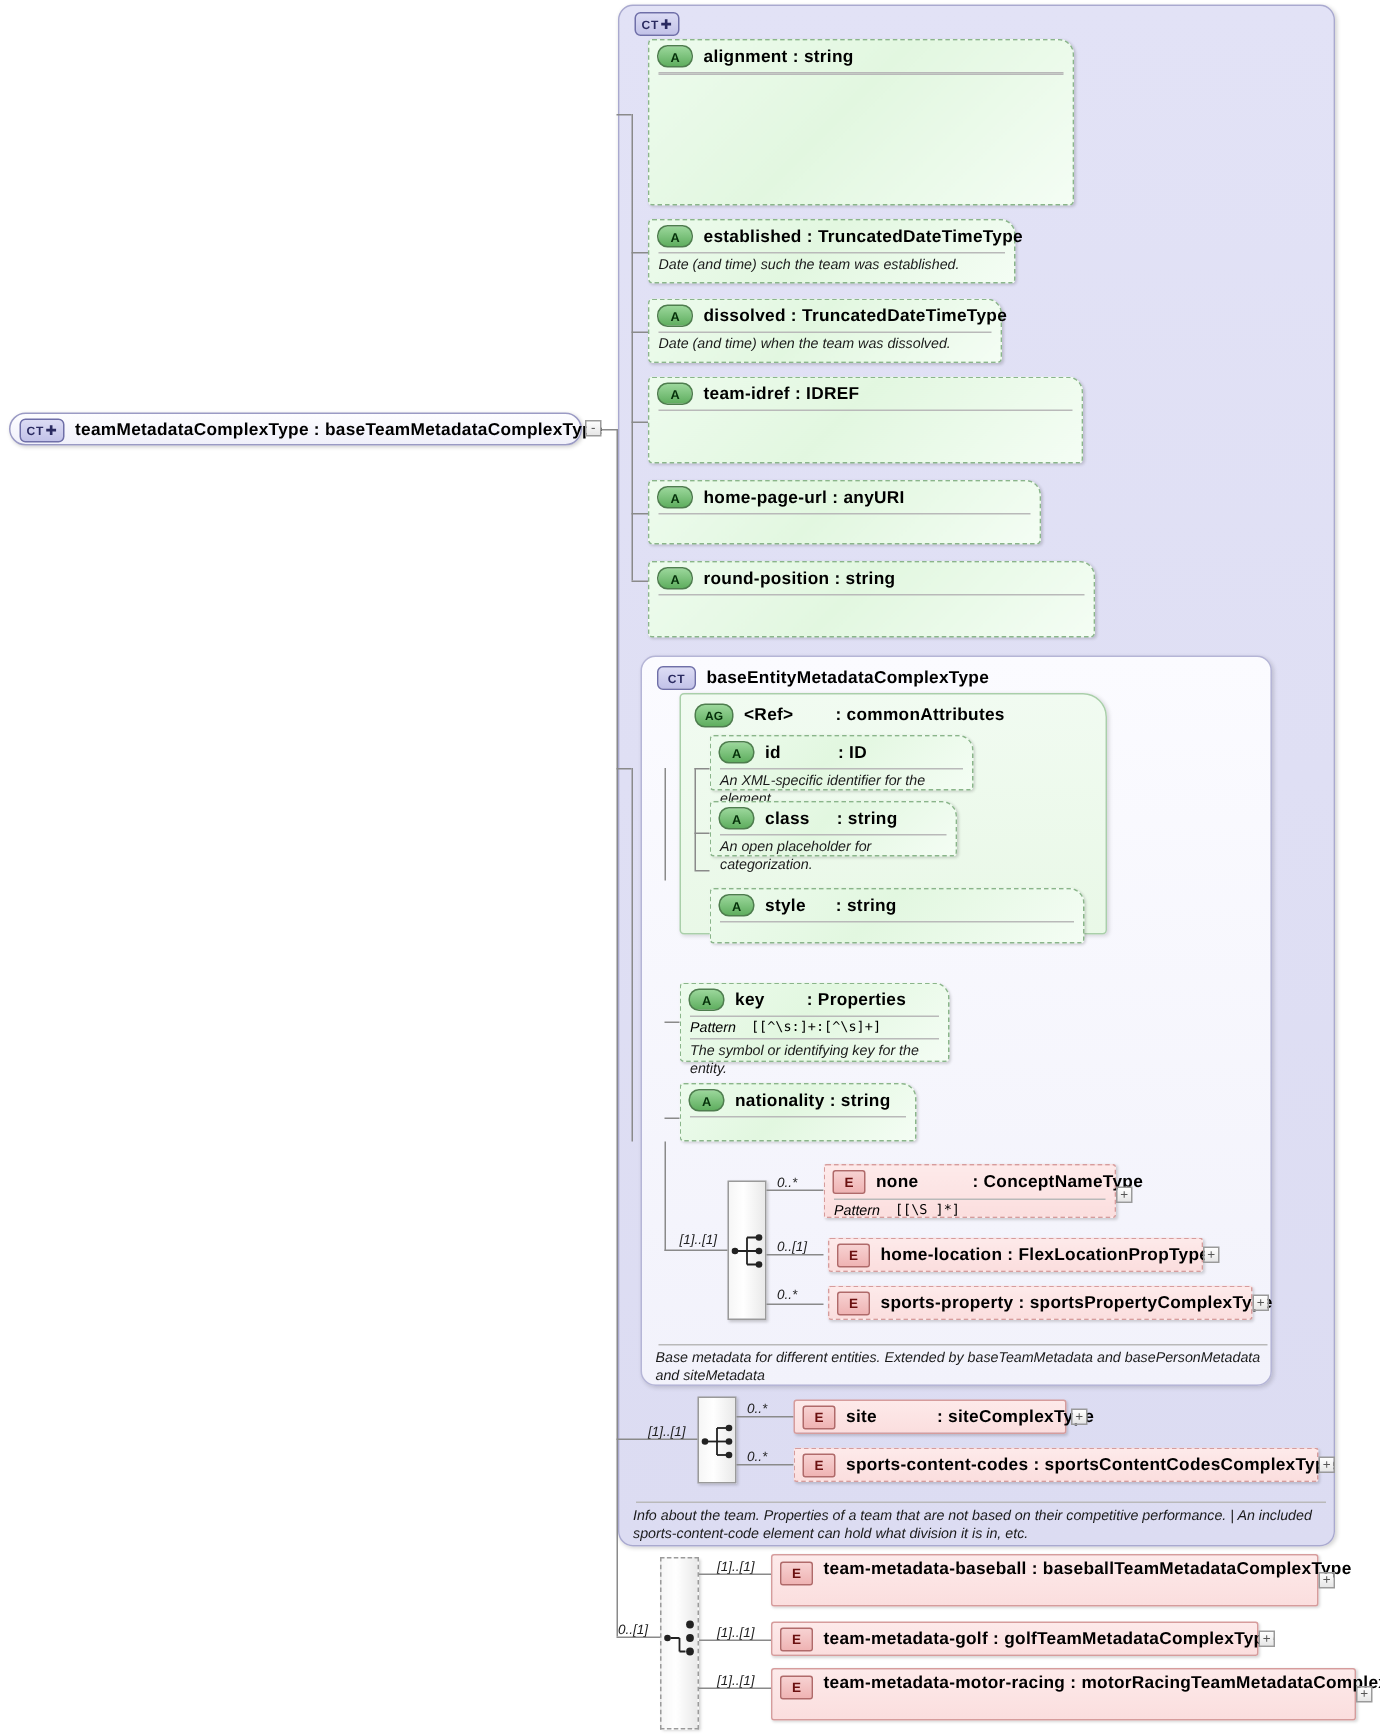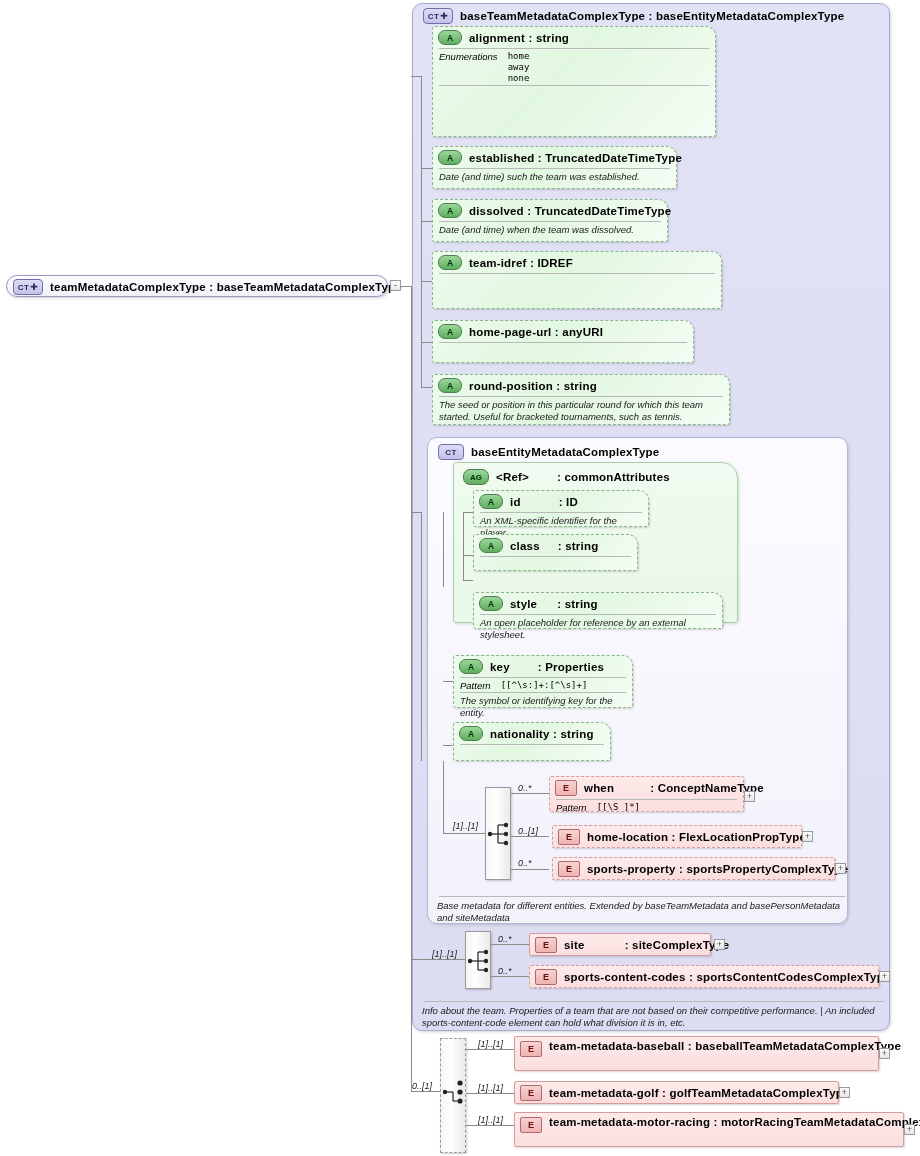--- a/index.html
+++ b/index.html
@@ -78,21 +78,20 @@
   .lnv{width:1px;}
   .card{position:absolute;font-style:italic;font-size:9px;color:#222;white-space:nowrap;}
 </style>
 </head>
 <body>
 
 <div class="node ctbox" style="left:412px;top:3px;width:478px;height:1028px;"></div>
 
 <div class="nhead abs" style="left:418px;top:5px;width:466px;">
   <span class="ico ico-ct">CT<span style="font-size:9px;margin-left:1px;">✚</span></span>
-  <span class="nname">baseTeamMetadataComplexType : baseEntityMetadataComplexType</span>
 </div>
 
 <div class="abs nsep" style="left:418px;top:1001px;width:460px;"></div>
 <div class="abs ndoc" style="left:416px;top:1003px;width:466px;">Info about the team. Properties of a team that are not based on their competitive performance. | An included sports-content-code element can hold what division it is in, etc.</div>
 
 <div class="node rootnode" style="left:6px;top:275px;width:382px;height:22px;">
   <div class="nhead" style="padding:3px 6px 3px 6px;">
     <span class="ico ico-ct">CT<span style="font-size:9px;margin-left:1px;">✚</span></span>
     <span class="nname">teamMetadataComplexType : baseTeamMetadataComplexType</span>
   </div>
@@ -101,26 +100,20 @@
 
 <div class="ln lnh" style="left:401px;top:286px;width:11px;"></div>
 <div class="ln lnv" style="left:411px;top:286px;height:805px;"></div>
 
 <div class="node attr" style="left:432px;top:26px;width:284px;height:111px;">
   <div class="nhead">
       <span class="ico ico-a">A</span>
     <span class="nname">alignment : string</span>
     </div>
   <div class="nsep"></div>
-  <div class="nfacet">
-      <i>Enumerations</i>
-    <span class="vals" style="white-space:pre;">home
-away
-none</span>
-    </div>
   <div class="nsep"></div>
 </div>
 <div class="ln lnv" style="left:421px;top:76px;height:311px;"></div>
 <div class="ln lnh" style="left:411px;top:76px;width:10px;"></div>
 
 <div class="node attr" style="left:432px;top:146px;width:245px;height:43px;">
   <div class="nhead">
       <span class="ico ico-a">A</span>
     <span class="nname">established : TruncatedDateTimeType</span>
     </div>
@@ -156,21 +149,20 @@
   <div class="nsep"></div>
 </div>
 <div class="ln lnh" style="left:421px;top:342px;width:11px;"></div>
 
 <div class="node attr" style="left:432px;top:374px;width:298px;height:51px;">
   <div class="nhead">
       <span class="ico ico-a">A</span>
     <span class="nname">round-position : string</span>
     </div>
   <div class="nsep"></div>
-  <div class="ndoc">The seed or position in this particular round for which this team started. Useful for bracketed tournaments, such as tennis.</div>
 </div>
 <div class="ln lnh" style="left:421px;top:387px;width:11px;"></div>
 
 <div class="node ctbox2" style="left:427px;top:437px;width:421px;height:487px;"></div>
 <div class="nhead abs" style="left:433px;top:441px;">
   <span class="ico ico-ct" style="width:24px;">CT</span>
   <span class="nname">baseEntityMetadataComplexType</span>
 </div>
 
 <div class="ln lnh" style="left:411px;top:512px;width:10px;"></div>
@@ -187,43 +179,43 @@
 </div>
 <div class="ln lnv" style="left:443px;top:512px;height:75px;"></div>
 
 <div class="node attr" style="left:473px;top:490px;width:176px;height:37px;">
   <div class="nhead">
       <span class="ico ico-a">A</span>
     <span class="nname">id</span>
     <span class="nname" style="margin-left:38px;">: ID</span>
     </div>
   <div class="nsep"></div>
-  <div class="ndoc">An XML-specific identifier for the player.</div>
+  <div class="ndoc">An XML-specific identifier for the element.</div>
 </div>
 <div class="ln lnh" style="left:463px;top:512px;width:10px;"></div>
 <div class="ln lnv" style="left:463px;top:512px;height:68px;"></div>
 
 <div class="node attr" style="left:473px;top:534px;width:165px;height:37px;">
   <div class="nhead">
       <span class="ico ico-a">A</span>
     <span class="nname">class</span>
     <span class="nname" style="margin-left:18px;">: string</span>
     </div>
   <div class="nsep"></div>
+  <div class="ndoc">An open placeholder for categorization.</div>
 </div>
 <div class="ln lnh" style="left:463px;top:555px;width:10px;"></div>
 
 <div class="node attr" style="left:473px;top:592px;width:250px;height:37px;">
   <div class="nhead">
       <span class="ico ico-a">A</span>
     <span class="nname">style</span>
     <span class="nname" style="margin-left:20px;">: string</span>
     </div>
   <div class="nsep"></div>
-  <div class="ndoc">An open placeholder for reference by an external stylesheet.</div>
 </div>
 <div class="ln lnh" style="left:463px;top:580px;width:10px;"></div>
 
 <div class="node attr" style="left:453px;top:655px;width:180px;height:53px;">
   <div class="nhead">
       <span class="ico ico-a">A</span>
     <span class="nname">key</span>
     <span class="nname" style="margin-left:28px;">: Properties</span>
     </div>
   <div class="nsep"></div>
@@ -260,21 +252,21 @@
     <circle cx="20" cy="46" r="2.2" fill="#222"></circle>
     <circle cx="20" cy="55" r="2.2" fill="#222"></circle>
   </svg>
 </div>
 
 <div class="ln lnh" style="left:511px;top:793px;width:38px;"></div>
 <div class="card" style="left:518px;top:783px;">0..*</div>
 <div class="node elem" style="left:549px;top:776px;width:195px;height:36px;">
   <div class="nhead">
       <span class="ico ico-e">E</span>
-    <span class="nname">when</span>
+    <span class="nname">none</span>
     <span class="nname" style="margin-left:36px;">: ConceptNameType</span>
     </div>
   <div class="nsep"></div>
   <div class="nfacet">
       <i>Pattern</i>
     <span class="vals">[[\S ]*]</span>
     </div>
 </div>
 <div class="exp" style="left:744px;top:791px;">+</div>
 

